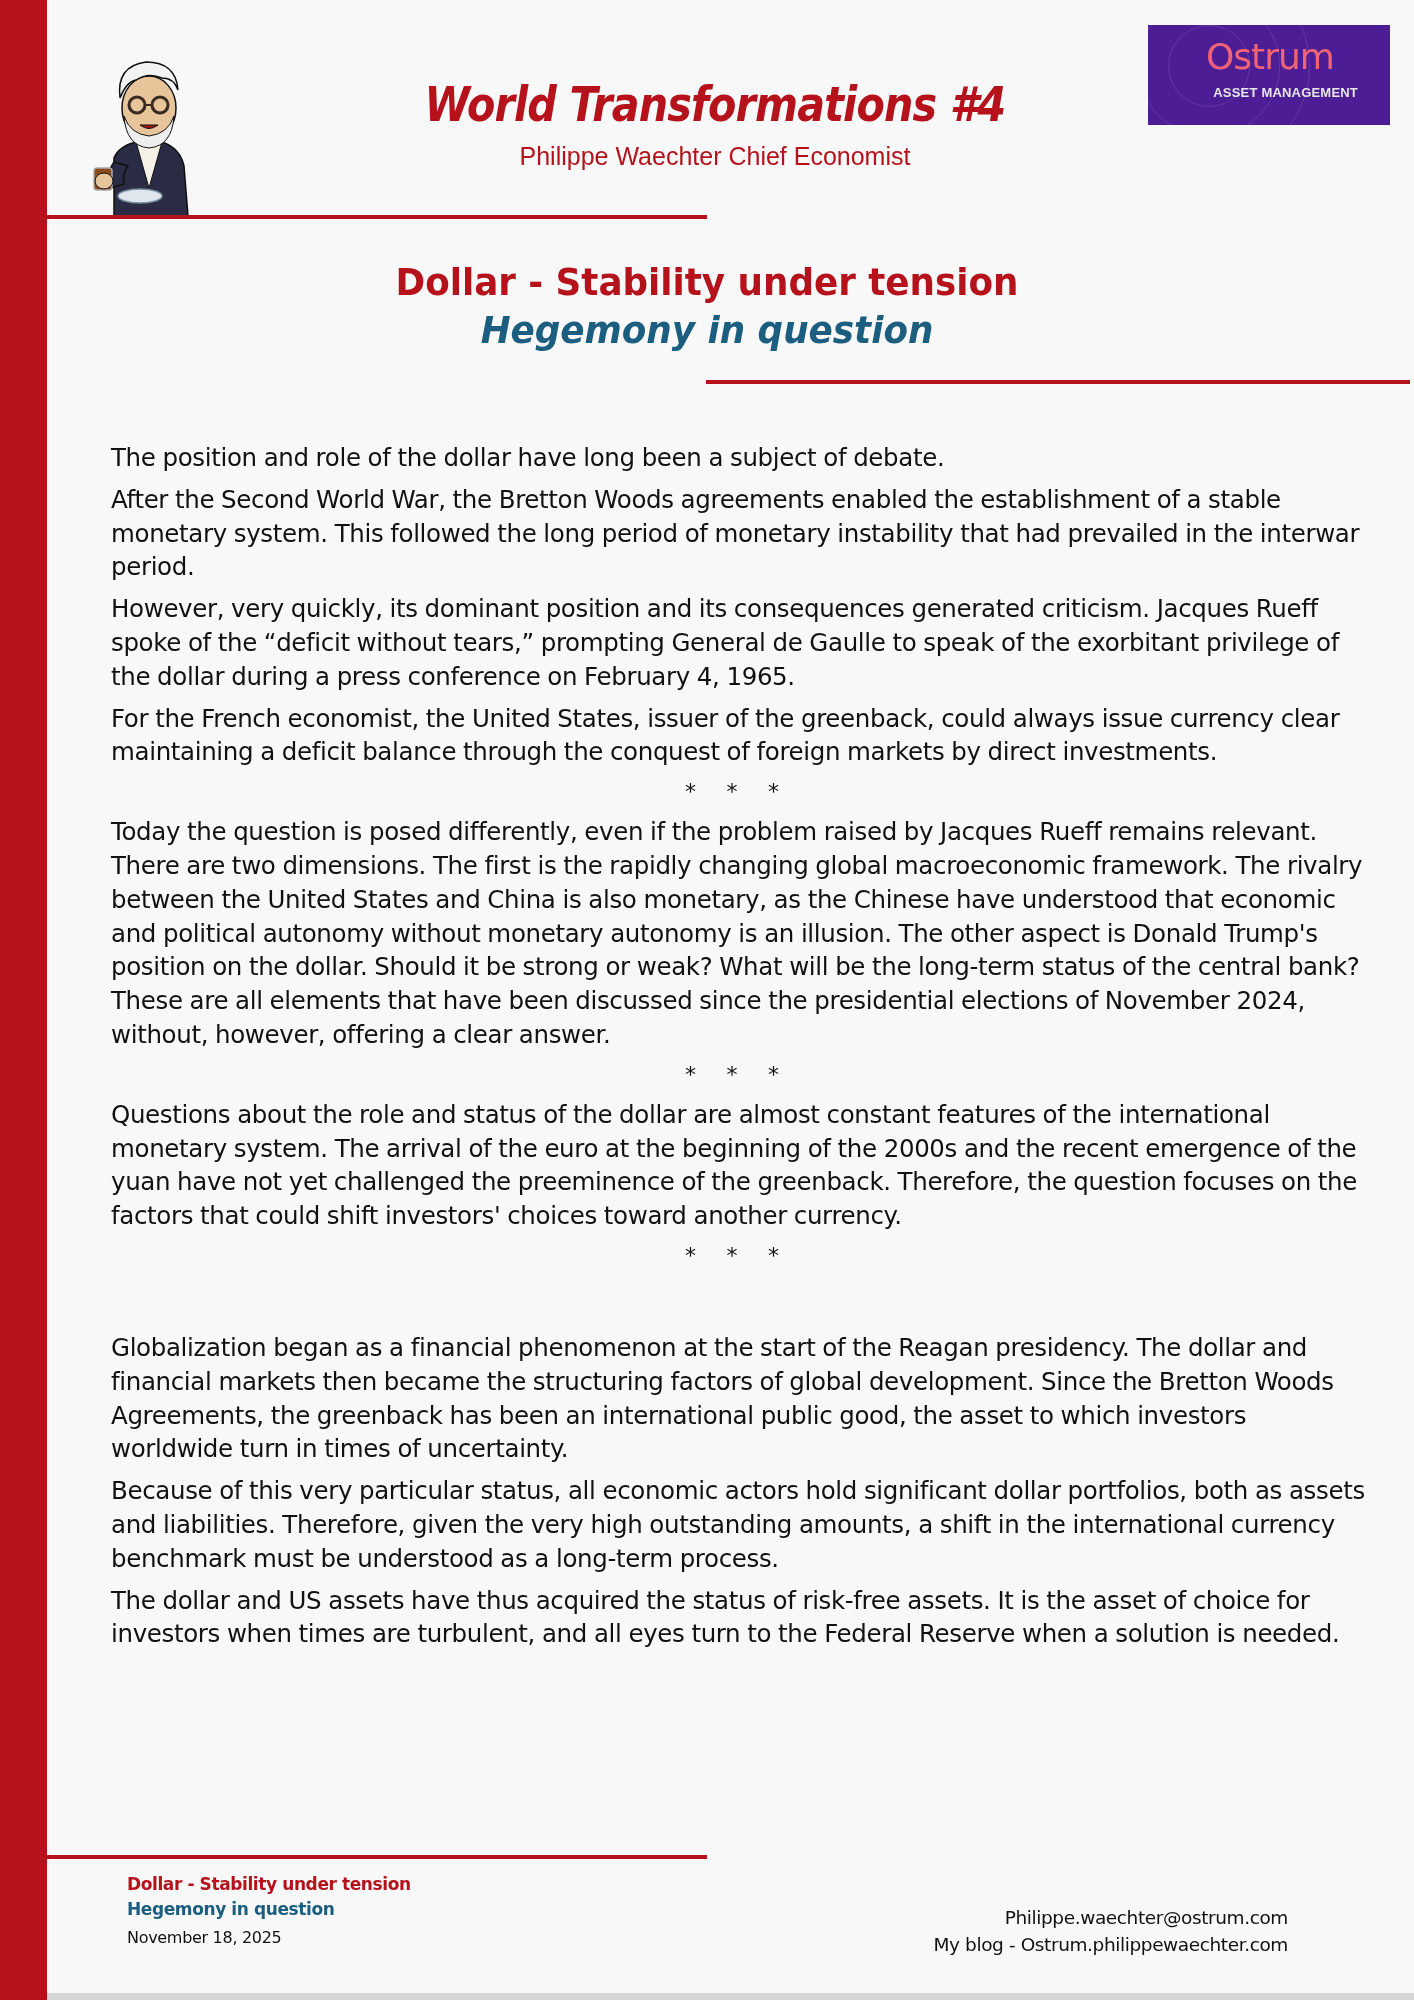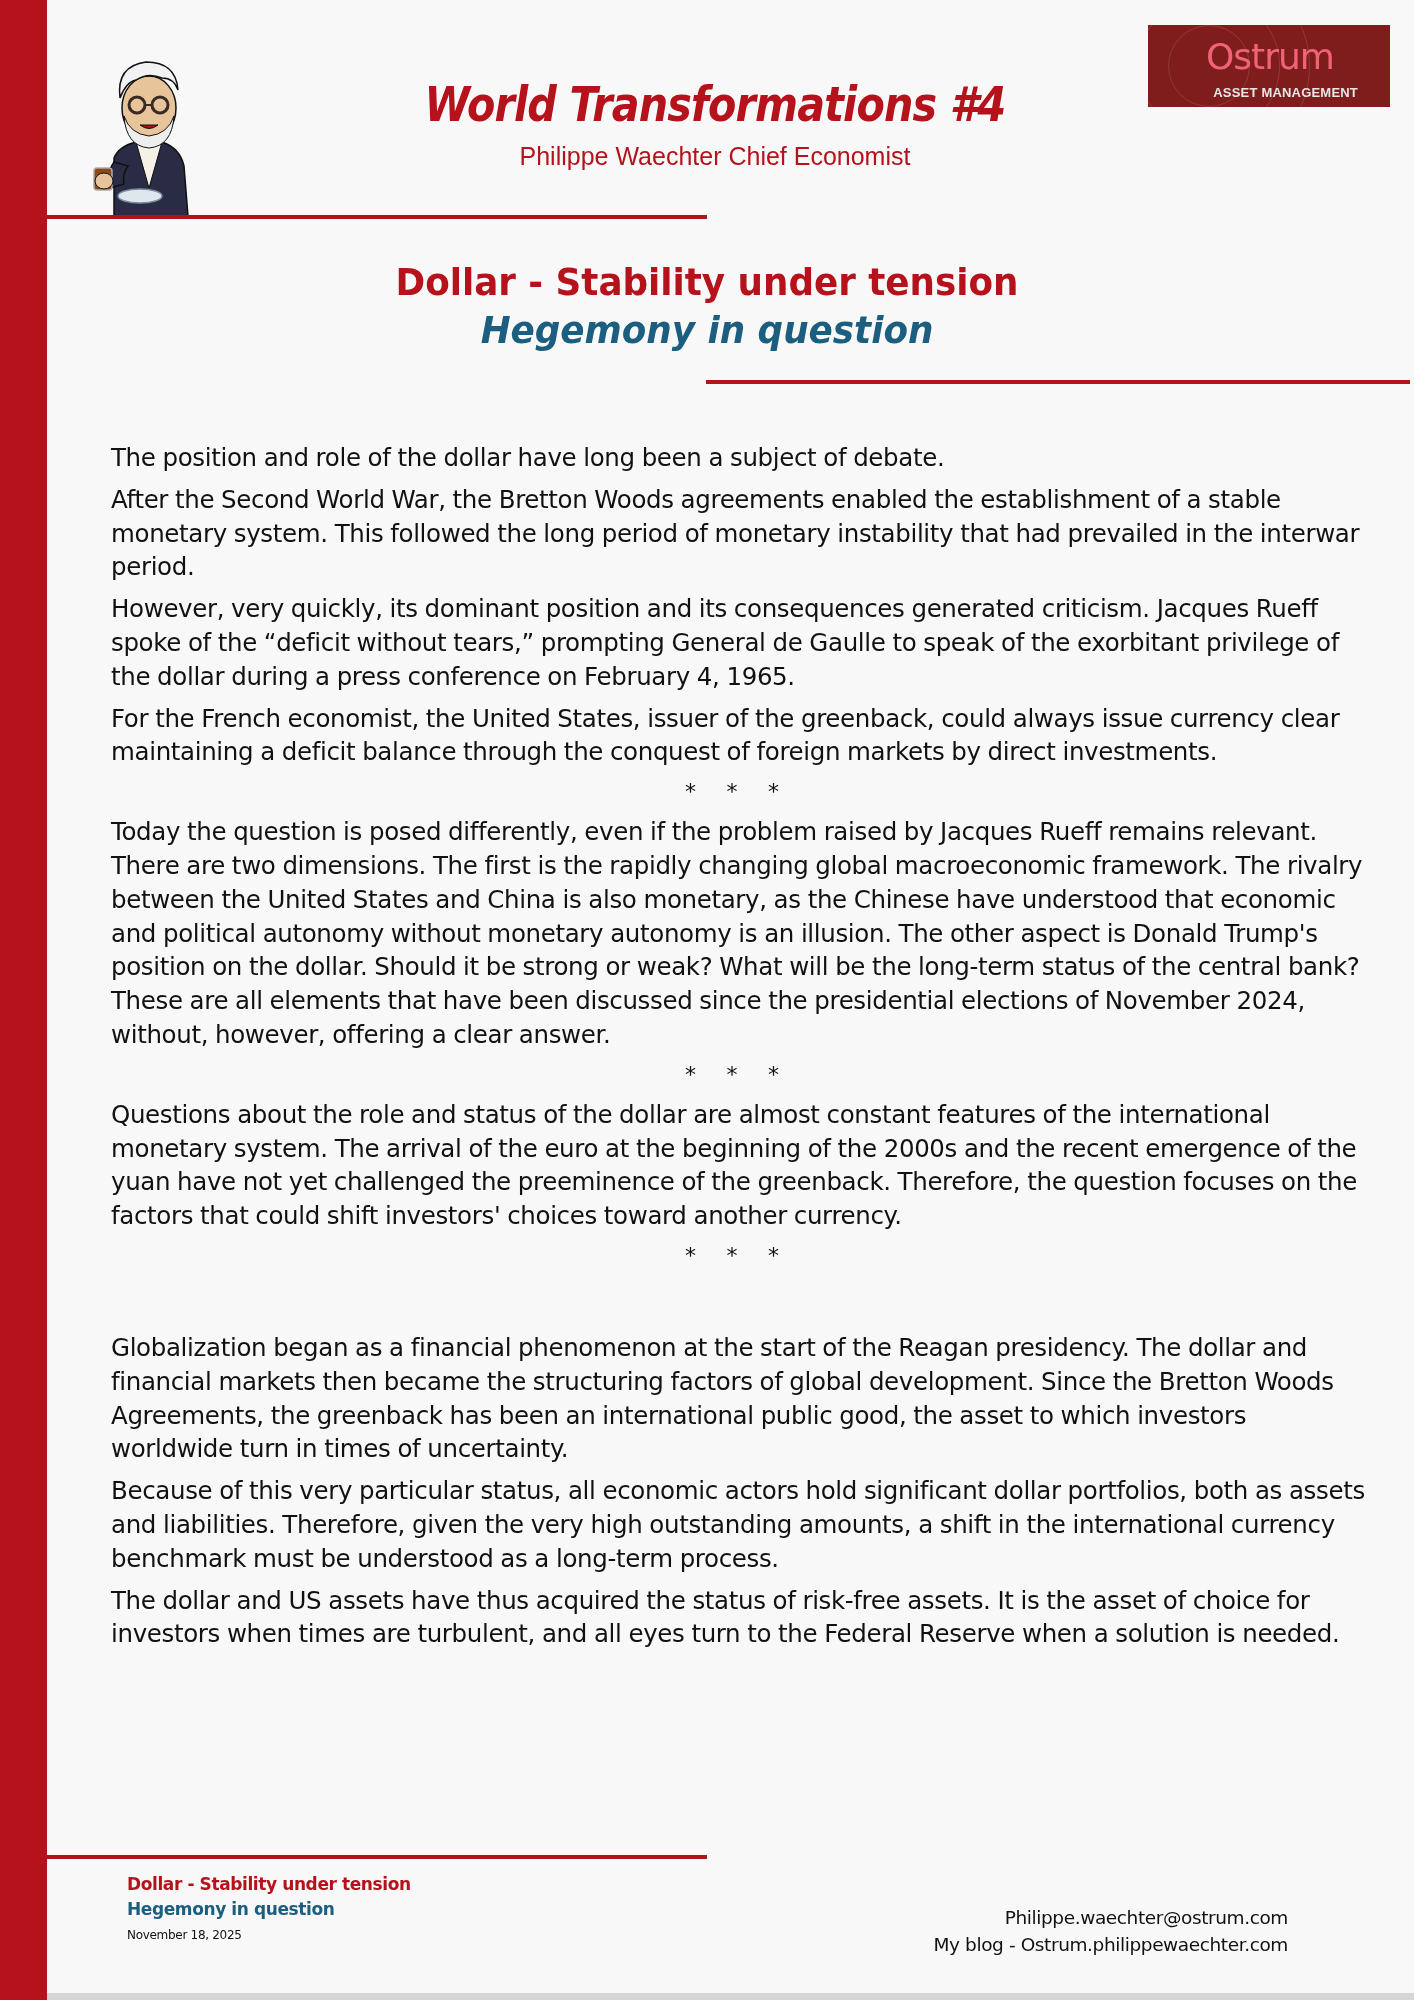--- a/index.html
+++ b/index.html
@@ -8,22 +8,22 @@
     background: #f8f8f8;
     font-family: "DejaVu Sans", sans-serif;
     color: #111;
   }
   .left-bar { position: absolute; left: 0; top: 0; width: 47px; height: 2000px; background: #b5121b; }
   .bottom-strip { position: absolute; left: 47px; right: 0; bottom: 0; height: 7px; background: #d6d6d6; }
 
   .avatar { position: absolute; left: 74px; top: 38px; width: 135px; height: 178px; }
 
   .logo {
-    position: absolute; left: 1148px; top: 25px; width: 242px; height: 82px;
-    background: #7f1d1d; overflow: hidden;
+    position: absolute; left: 1148px; top: 25px; width: 242px; height: 100px;
+    background: #4c1d95; overflow: hidden;
   }
   .logo .ring { position: absolute; border: 1px solid rgba(255,255,255,0.12); border-radius: 50%; }
   .logo .brand {
     position: absolute; left: 58px; top: 14px; font-family: "DejaVu Sans", sans-serif;
     font-size: 36px; color: #f06377; letter-spacing: -1px; line-height: 1;
   }
   .logo .tagline {
     position: absolute; right: 32px; top: 60px; font-family: "Liberation Sans", sans-serif;
     font-size: 13px; font-weight: bold; color: #e6e6e6; letter-spacing: 0.2px;
   }
@@ -65,21 +65,21 @@
   .footer-title {
     position: absolute; left: 127px; top: 1874px;
     font-family: "DejaVu Sans", sans-serif; font-weight: bold; font-size: 17px; color: #b5121b; letter-spacing: -0.4px;
   }
   .footer-subtitle {
     position: absolute; left: 127px; top: 1899px;
     font-family: "DejaVu Sans", sans-serif; font-weight: bold; font-size: 17px; color: #1c5e80; letter-spacing: -0.4px;
   }
   .footer-date {
     position: absolute; left: 127px; top: 1928px;
-    font-family: "DejaVu Sans", sans-serif; font-size: 12px; color: #111; letter-spacing: -0.3px;
+    font-family: "DejaVu Sans", sans-serif; font-size: 16px; color: #111; letter-spacing: -0.3px;
   }
   .footer-contact {
     position: absolute; right: 126px; top: 1904px; text-align: right;
     font-family: "DejaVu Sans", sans-serif; font-size: 18.5px; line-height: 27px; color: #111; letter-spacing: -0.4px;
   }
   .footer-contact div { white-space: nowrap; }
 </style>
 </head>
 <body>
 

